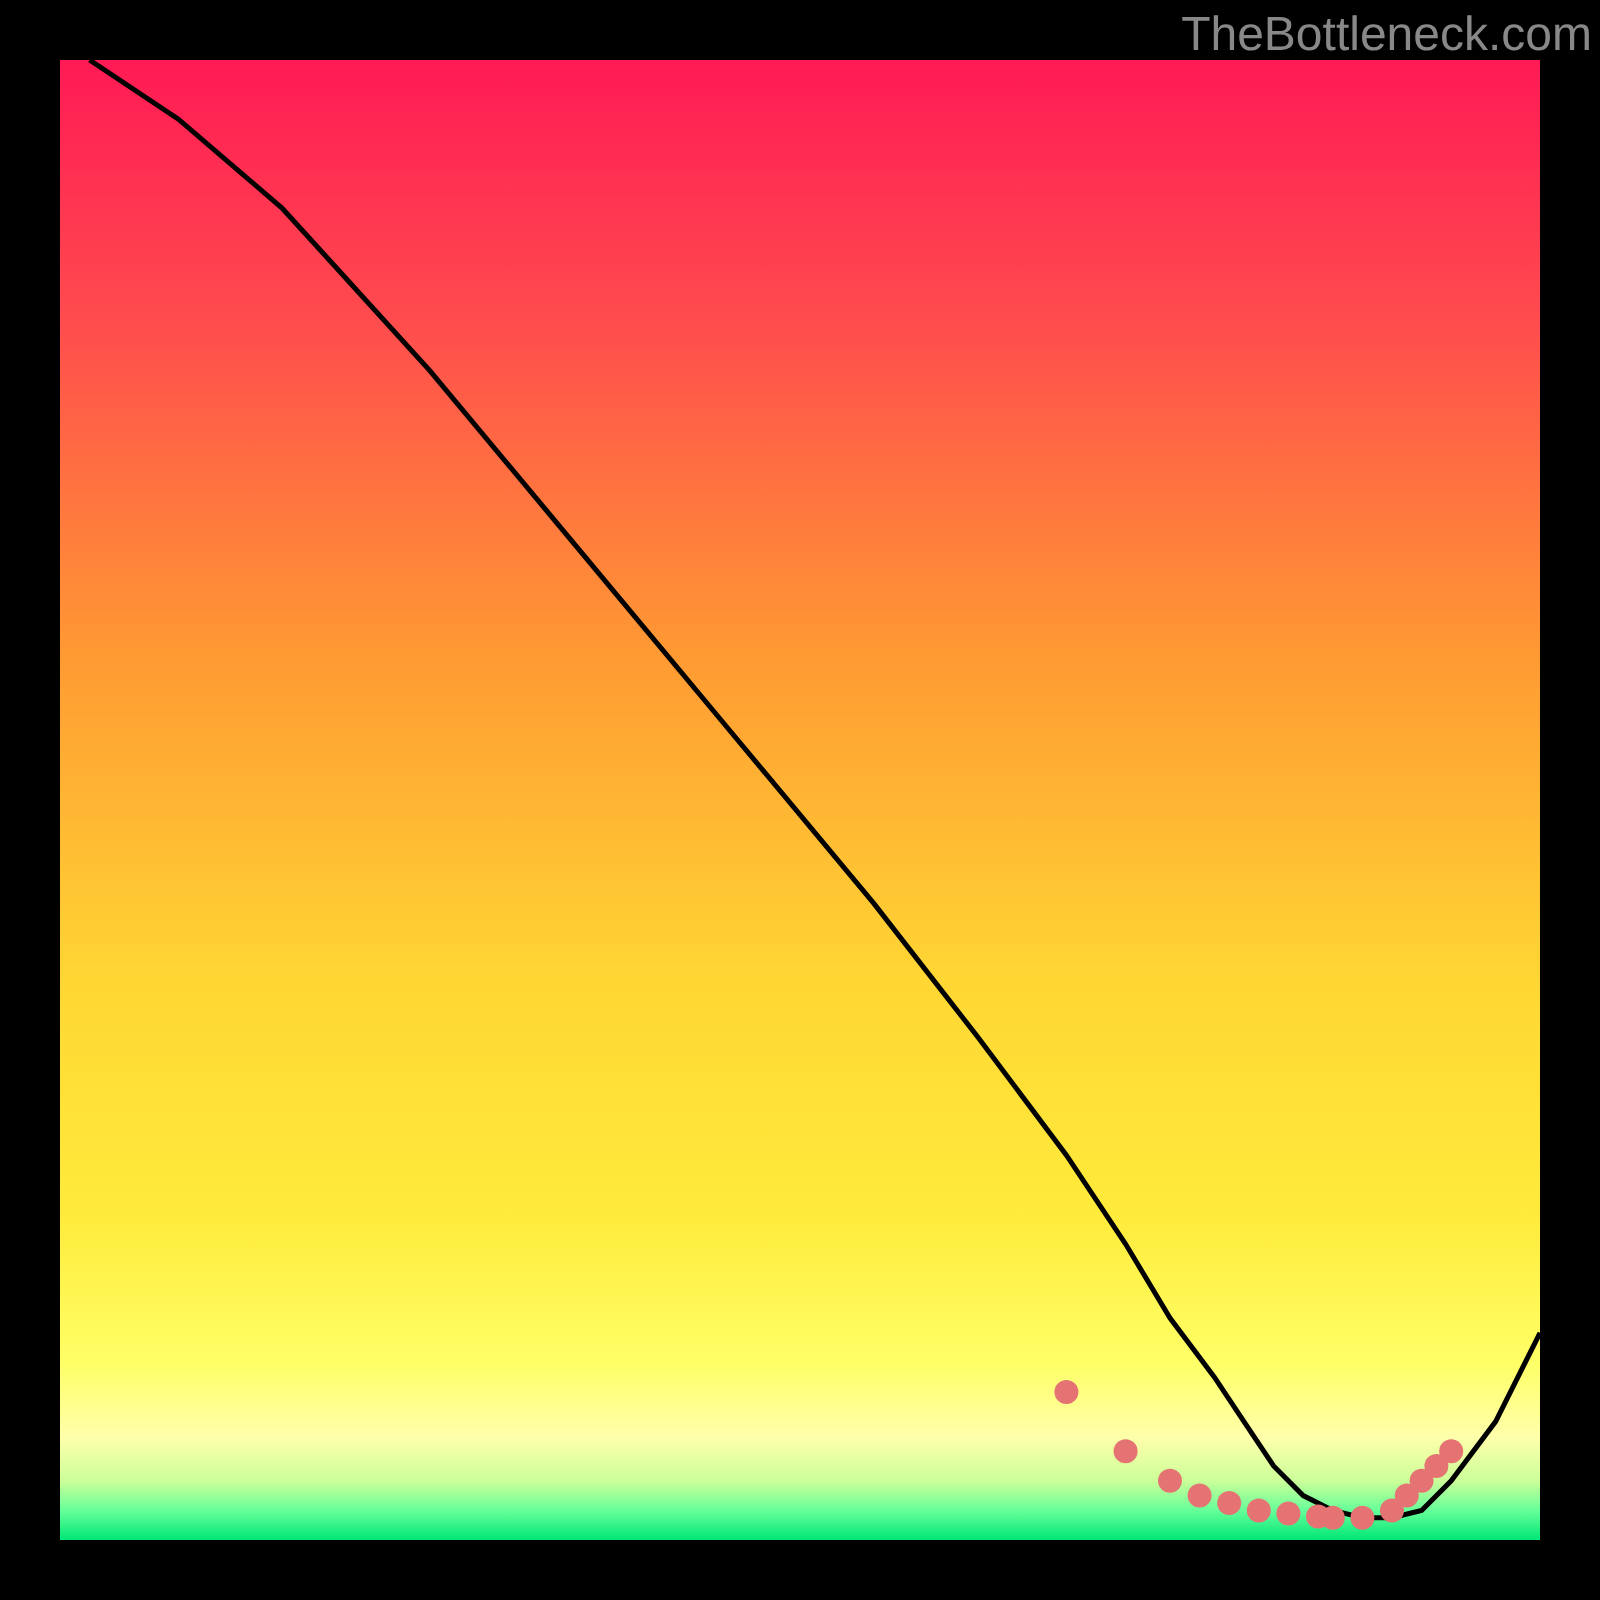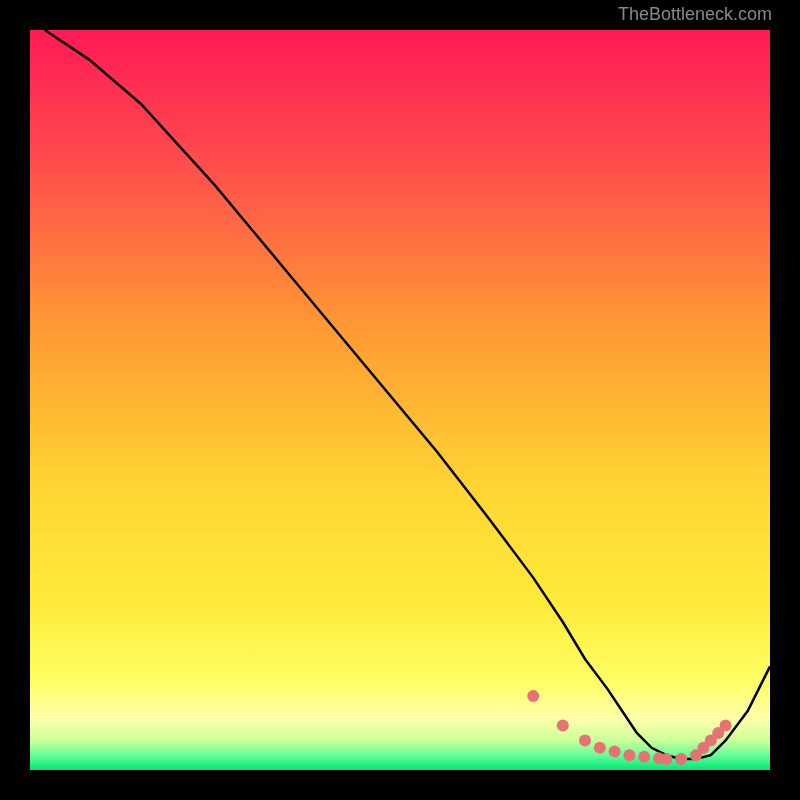--- a/index.html
+++ b/index.html
@@ -7,23 +7,23 @@
     width: 800px;
     height: 800px;
     background: #000;
     position: relative;
     font-family: Arial, sans-serif;
     overflow: hidden;
   }
   .watermark {
     position: absolute;
     top: 4px;
-    right: 28px;
+    right: 4px;
     color: #888;
-    font-size: 18px;
+    font-size: 24px;
     font-weight: normal;
     z-index: 10;
   }
   .plot-area {
     position: absolute;
     left: 30px;
     top: 30px;
     width: 740px;
     height: 740px;
     overflow: hidden;

